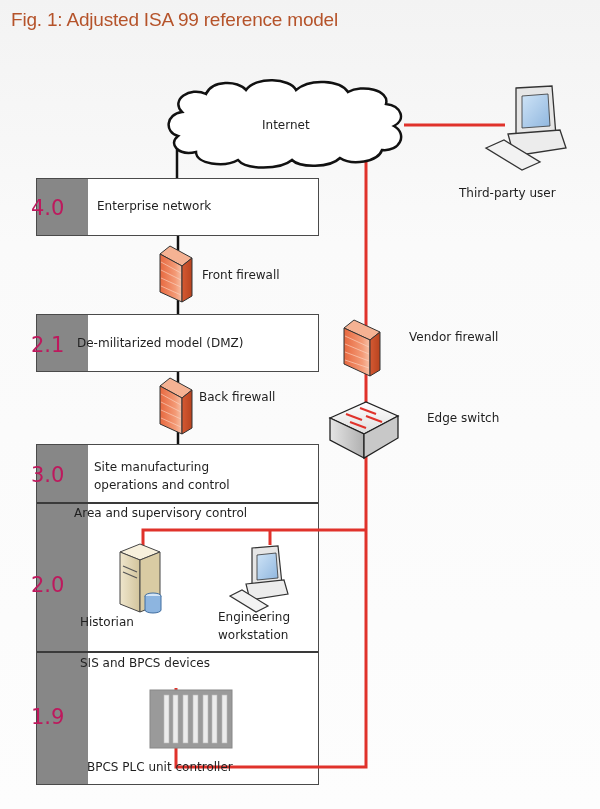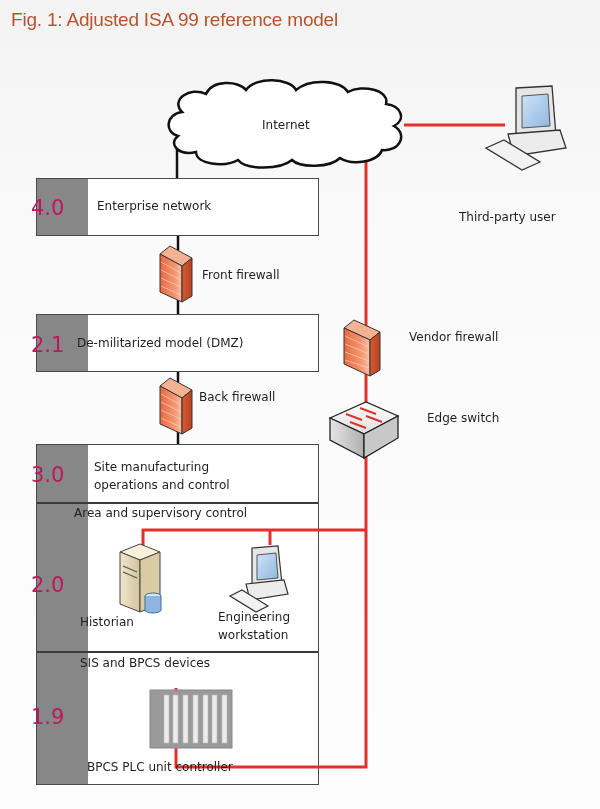--- a/index.html
+++ b/index.html
@@ -170,21 +170,21 @@
 <div class="lvl" style="left:31px;top:705px;">1.9</div>
 
 <div class="lbl" style="left:97px;top:198px;">Enterprise network</div>
 <div class="lbl" style="left:77px;top:335px;">De-militarized model (DMZ)</div>
 <div class="lbl" style="left:94px;top:459px;">Site manufacturing</div>
 <div class="lbl" style="left:94px;top:477px;">operations and control</div>
 <div class="lbl" style="left:74px;top:505px;">Area and supervisory control</div>
 <div class="lbl" style="left:80px;top:655px;">SIS and BPCS devices</div>
 
 <div class="lbl" style="left:262px;top:117px;">Internet</div>
-<div class="lbl" style="left:459px;top:185px;margin-top:24px;">Third-party user</div>
+<div class="lbl" style="left:459px;top:185px;">Third-party user</div>
 <div class="lbl" style="left:202px;top:267px;">Front firewall</div>
 <div class="lbl" style="left:199px;top:389px;">Back firewall</div>
 <div class="lbl" style="left:409px;top:329px;text-align:center;">Vendor firewall</div>
 <div class="lbl" style="left:427px;top:410px;">Edge switch</div>
 <div class="lbl" style="left:80px;top:614px;">Historian</div>
 <div class="lbl" style="left:218px;top:609px;">Engineering</div>
 <div class="lbl" style="left:218px;top:627px;">workstation</div>
 <div class="lbl" style="left:87px;top:759px;">BPCS PLC unit controller</div>
 
 </body></html>

